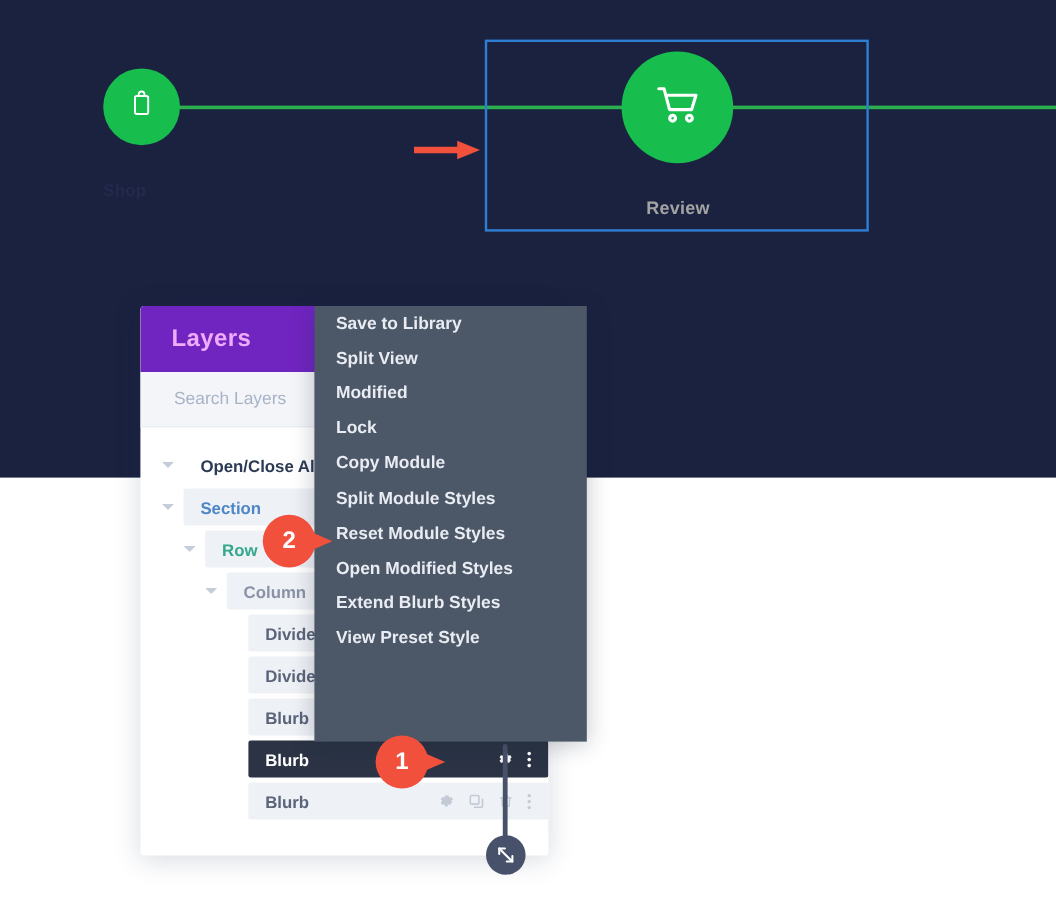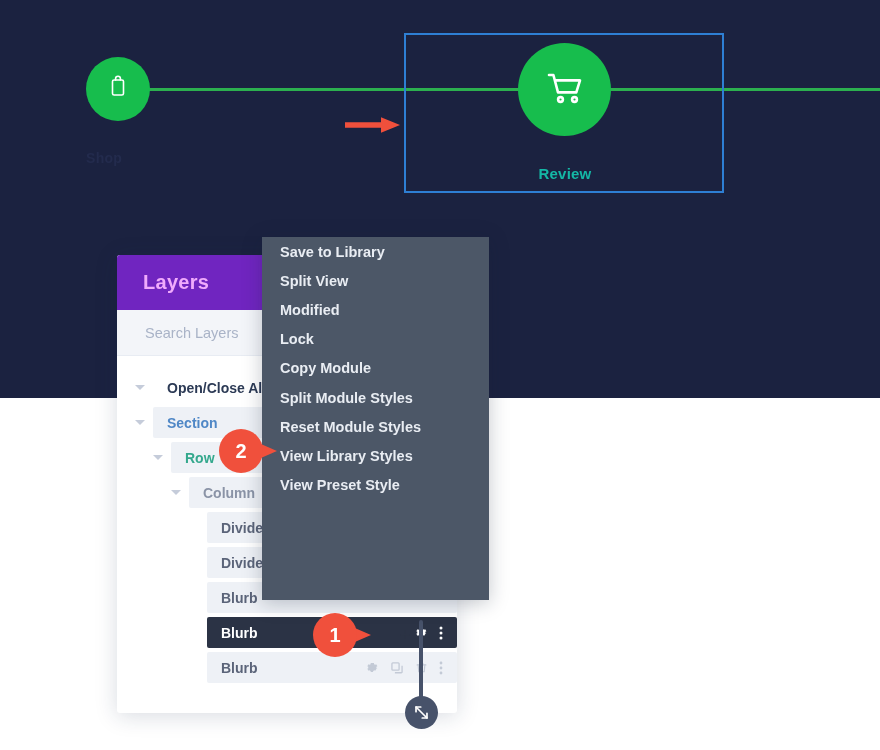--- a/index.html
+++ b/index.html
@@ -32,21 +32,21 @@
   .step-label{
     position:absolute;text-align:center;
     font-weight:bold;letter-spacing:.2px;
   }
   #step-shop-label{
     left:54px;top:150px;width:100px;
     font-size:14px;color:#232b4d;
   }
   #step-review-label{
     left:465px;top:165px;width:200px;
-    font-size:15px;color:#14b8a6;
+    font-size:15px;color:#a3a3a3;
   }
 
   #review-hotspot{
     position:absolute;left:404px;top:33px;width:320px;height:160px;
     border:2px solid #2e7fd4;
     box-sizing:border-box;
     background:transparent;
   }
 
   #hero-arrow{
@@ -137,21 +137,21 @@
     background:#47526a;border-radius:2px;
   }
   #resize-handle{
     position:absolute;left:405px;top:696px;width:33px;height:33px;
     border-radius:50%;background:#47526a;
     display:flex;align-items:center;justify-content:center;
   }
 
   
   #context-menu{
-    position:absolute;left:262px;top:237px;width:227px;height:363px;
+    position:absolute;left:262px;top:255px;width:227px;height:363px;
     background:#4c5767;
     box-shadow:0 3px 18px rgba(20,30,50,.25);
   }
   .menu-item{
     height:29.2px;display:flex;align-items:center;
     padding-left:18px;box-sizing:border-box;
     color:#e9edf3;font-size:14.5px;font-weight:bold;
     white-space:nowrap;
   }
 
@@ -347,21 +347,22 @@
 </div>
 
 <div id="context-menu">
   <div class="menu-item">Save to Library</div>
   <div class="menu-item">Split View</div>
   <div class="menu-item">Modified</div>
   <div class="menu-item">Lock</div>
   <div class="menu-item">Copy Module</div>
   <div class="menu-item">Split Module Styles</div>
   <div class="menu-item">Reset Module Styles</div>
-  <div class="menu-item">View Library Styles</div>
+  <div class="menu-item">Open Modified Styles</div>
+  <div class="menu-item">Extend Blurb Styles</div>
   <div class="menu-item">View Preset Style</div>
 </div>
 
 <div class="callout" id="callout-2">
   <div class="point"></div>
   <div class="bubble">2</div>
 </div>
 
 <div class="callout" id="callout-1">
   <div class="point"></div>

